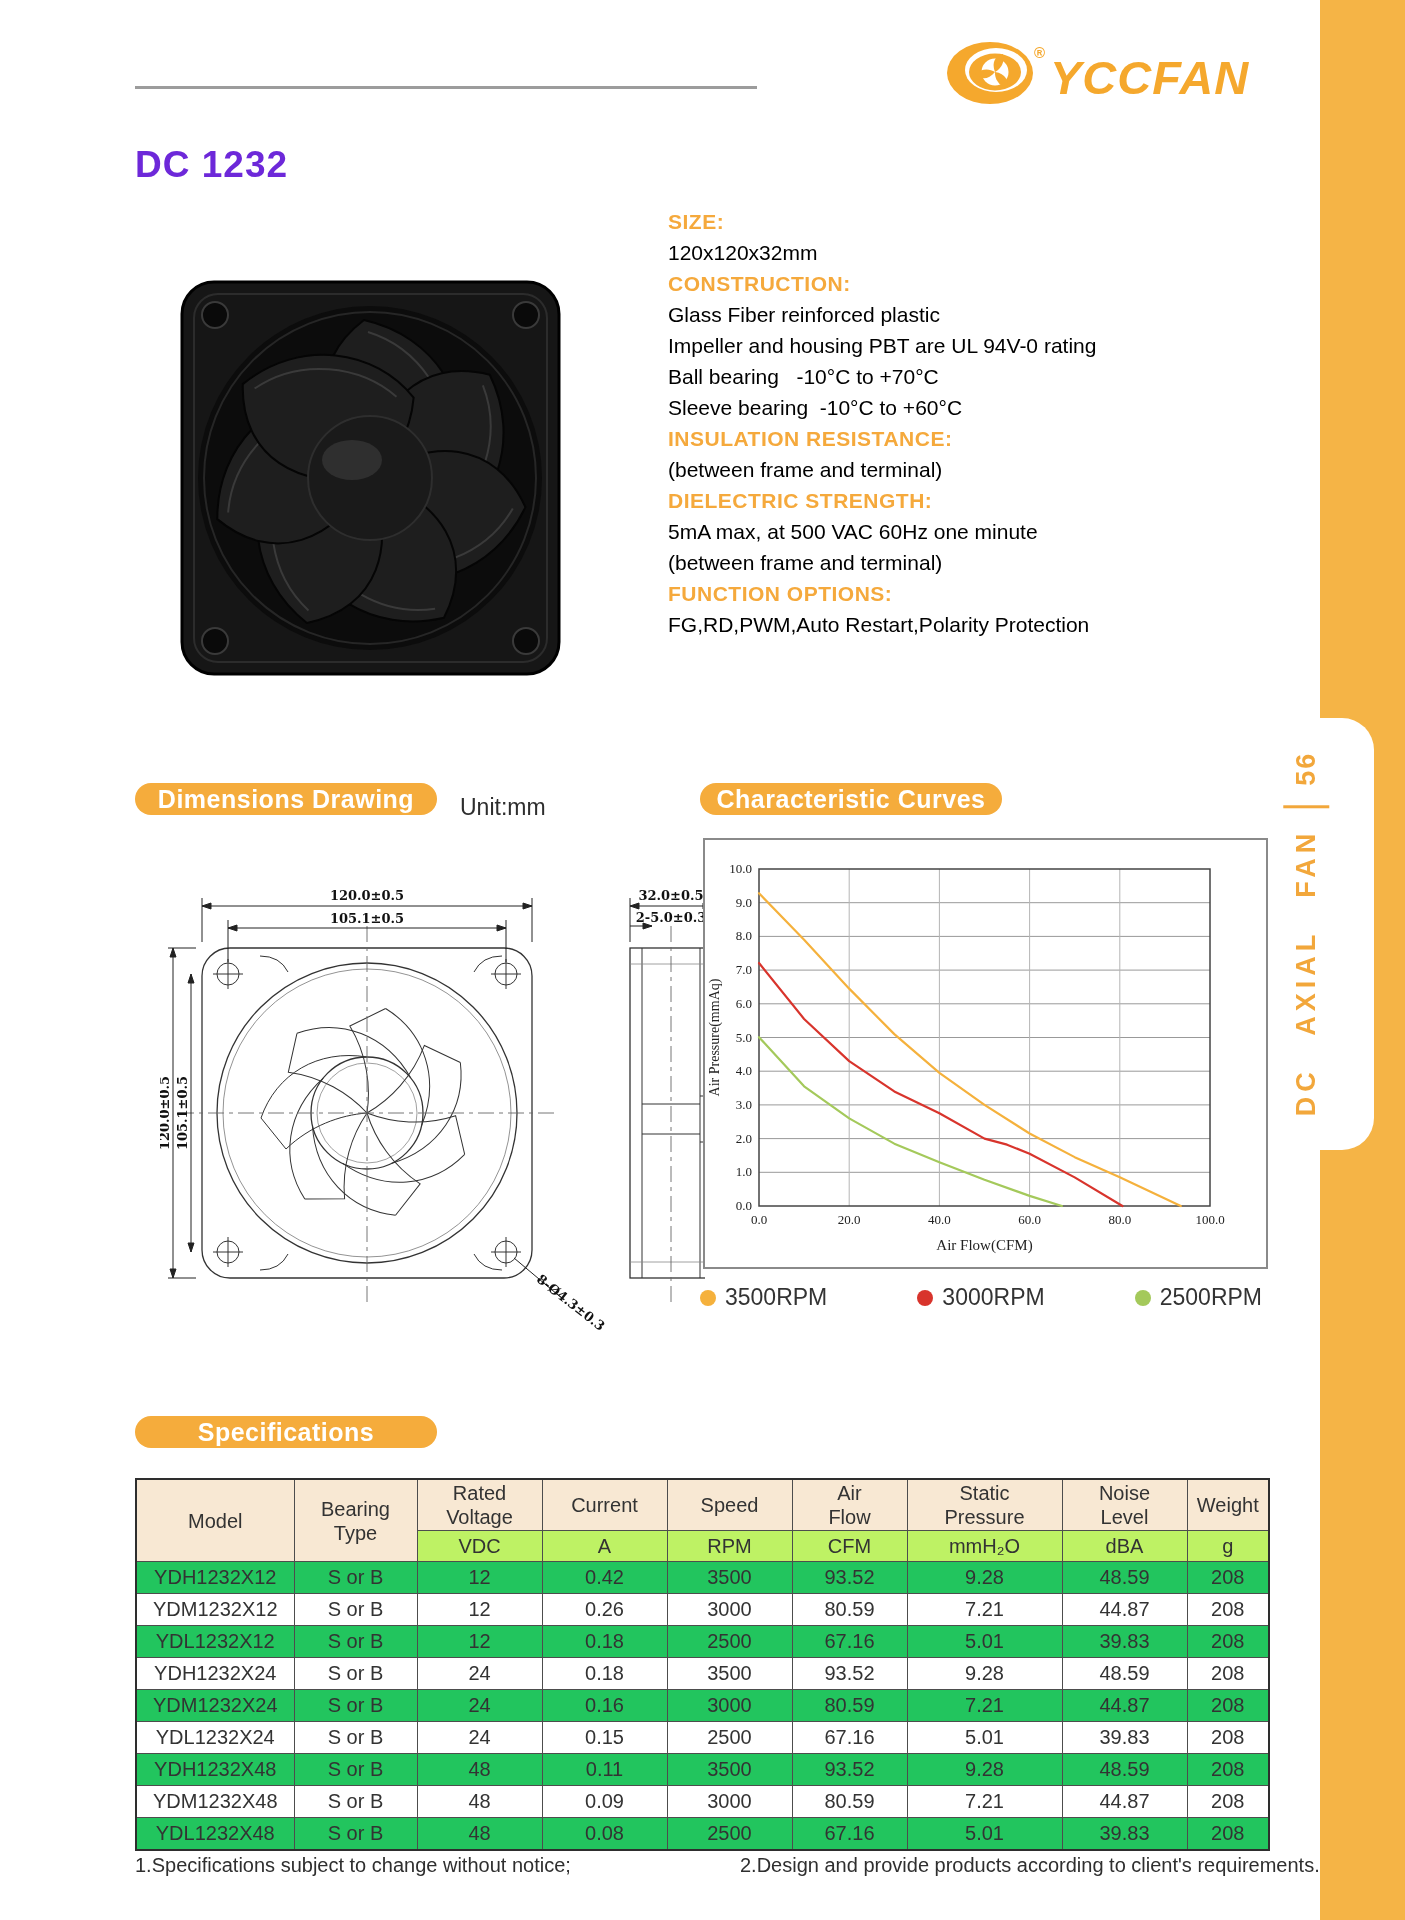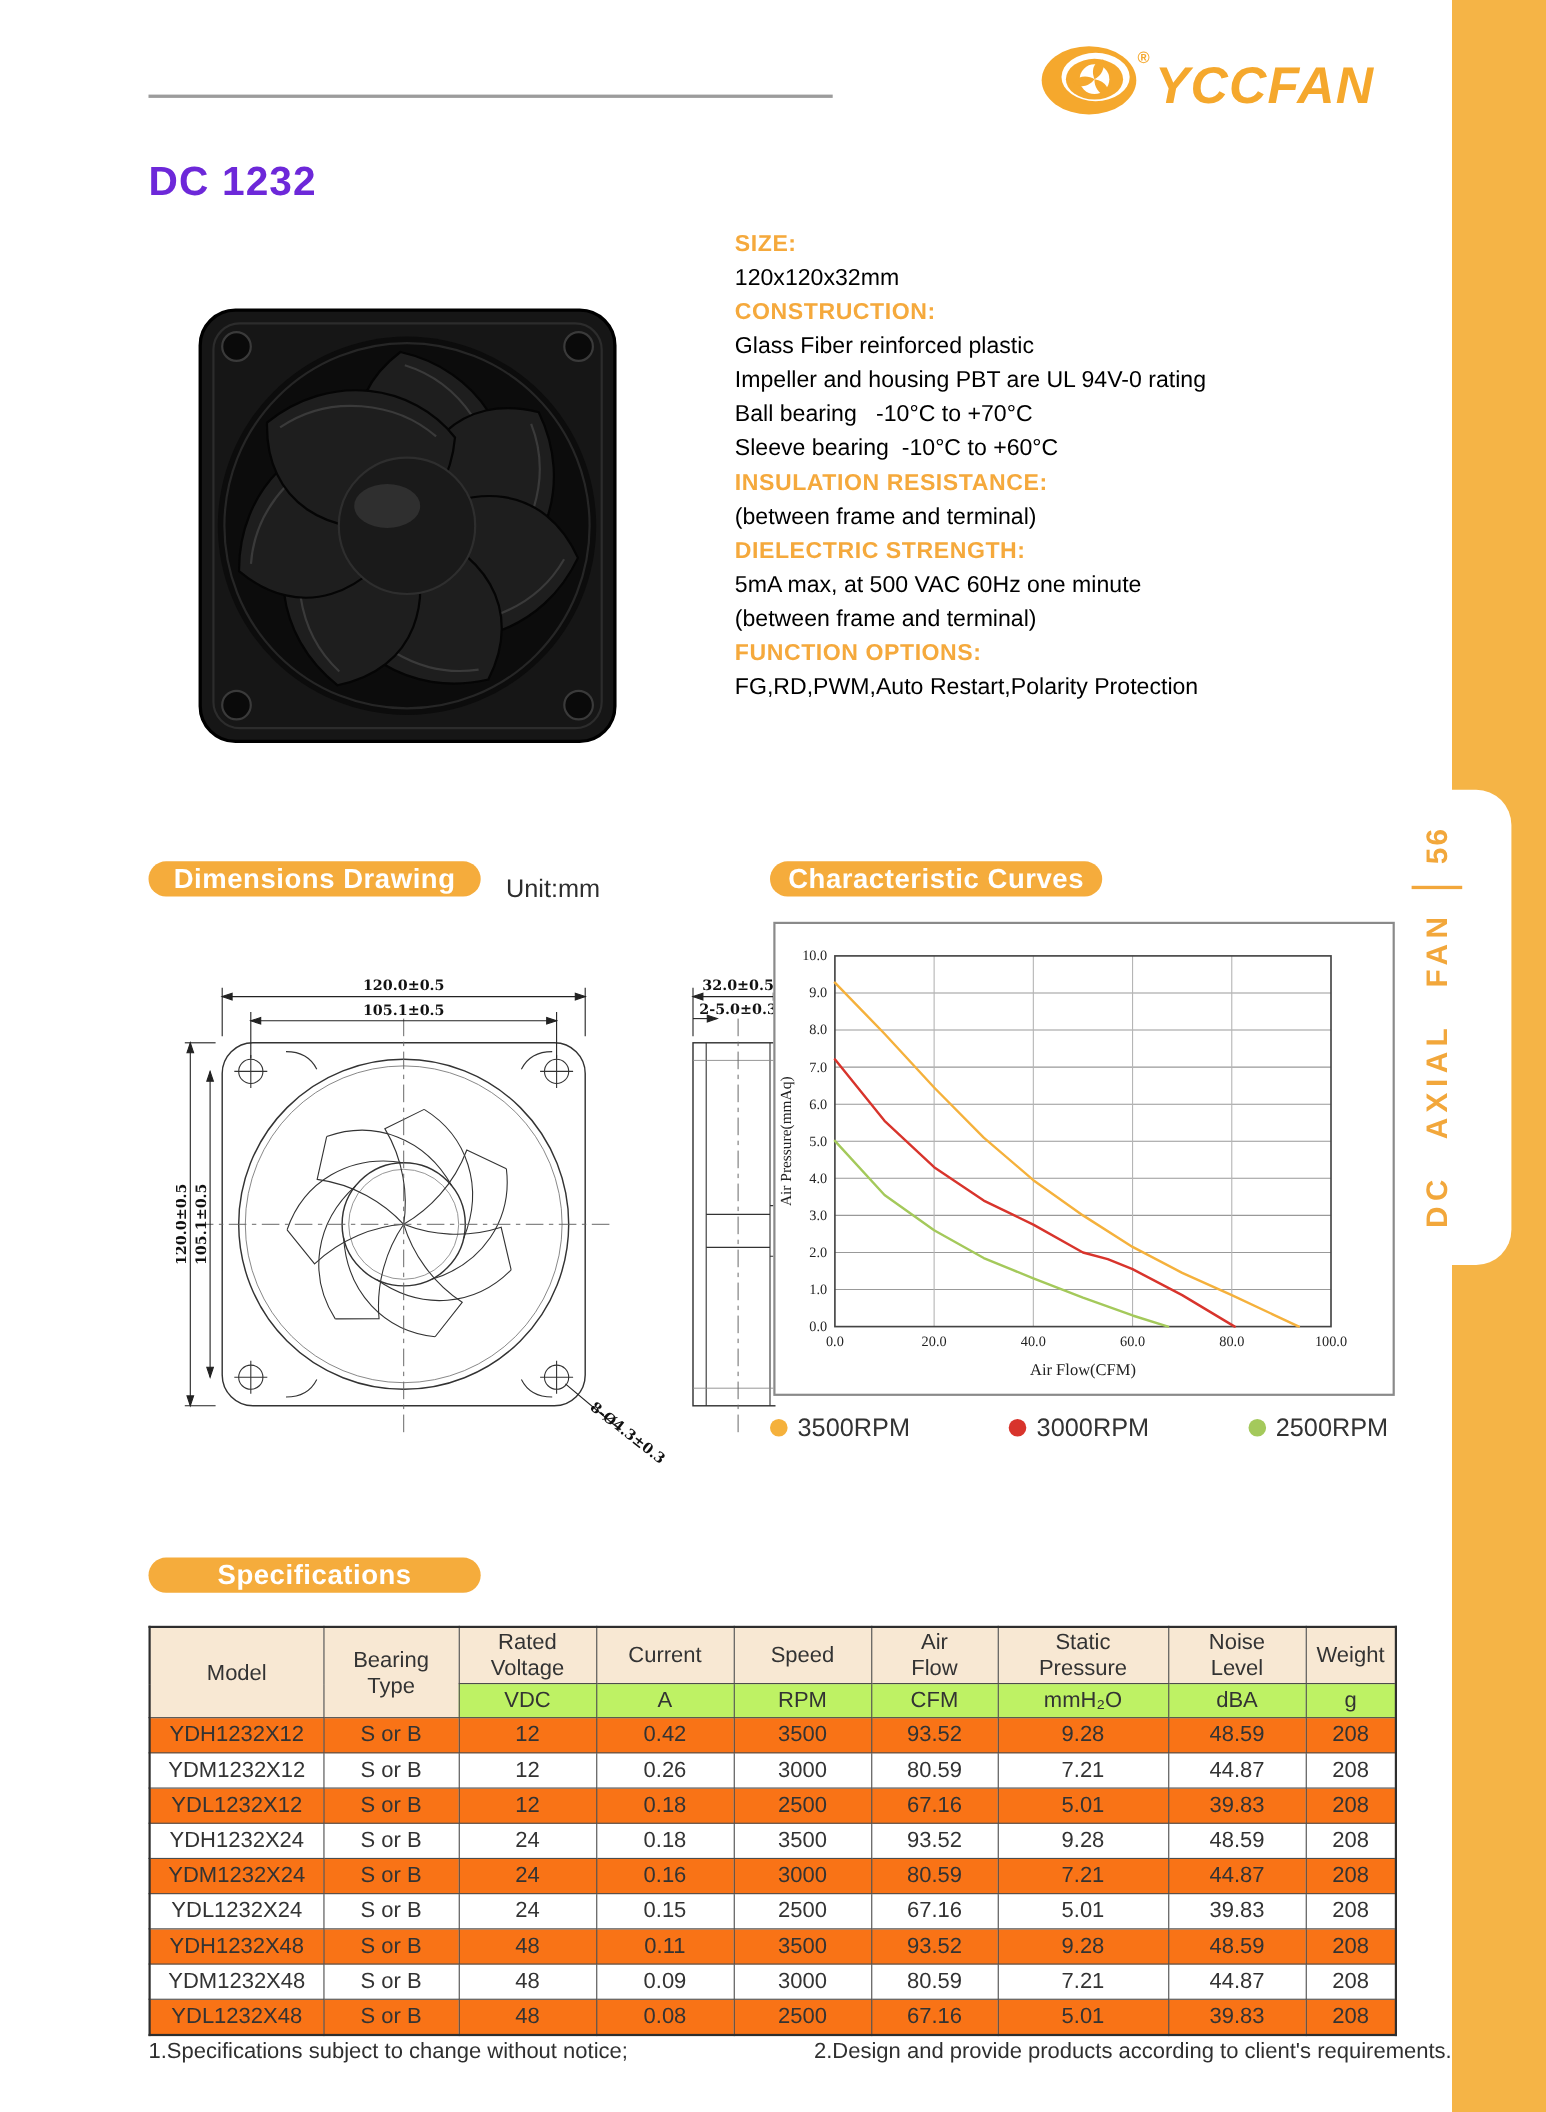--- a/index.html
+++ b/index.html
@@ -50,21 +50,21 @@
   .legend-dot{width:16px;height:16px;border-radius:50%;}
   .legend-label{font-size:23px;color:#333;}
   
   .spec-table{left:135px;top:1478px;}
   table{border-collapse:collapse;table-layout:fixed;width:1133px;border:2px solid #2e2e2e;}
   th,td{border:1px solid #4d4d4d;text-align:center;color:#333;font-weight:normal;
     font-size:20px;padding:0;}
   .th-main{height:50px;background:#F8E8D3;white-space:pre-line;line-height:24px;}
   .th-unit{height:30px;background:#bef264;}
   td{height:31px;}
-  tr.odd td{background:#f97316;}
+  tr.odd td{background:#22c55e;}
   tr.even td{background:#ffffff;}
   
   .footnote-1{left:135px;top:1854px;font-size:20px;color:#2f2f2f;}
   .footnote-2{left:740px;top:1854px;font-size:20px;color:#2f2f2f;}
 </style>
 </head>
 <body>
 
 <div class="abs side-strip"></div>
 <div class="abs side-notch"></div>

